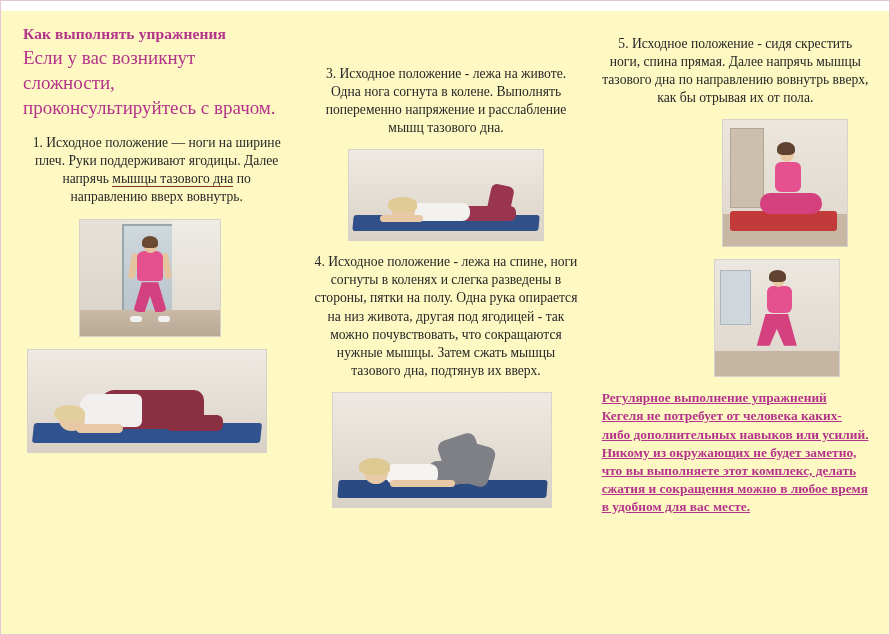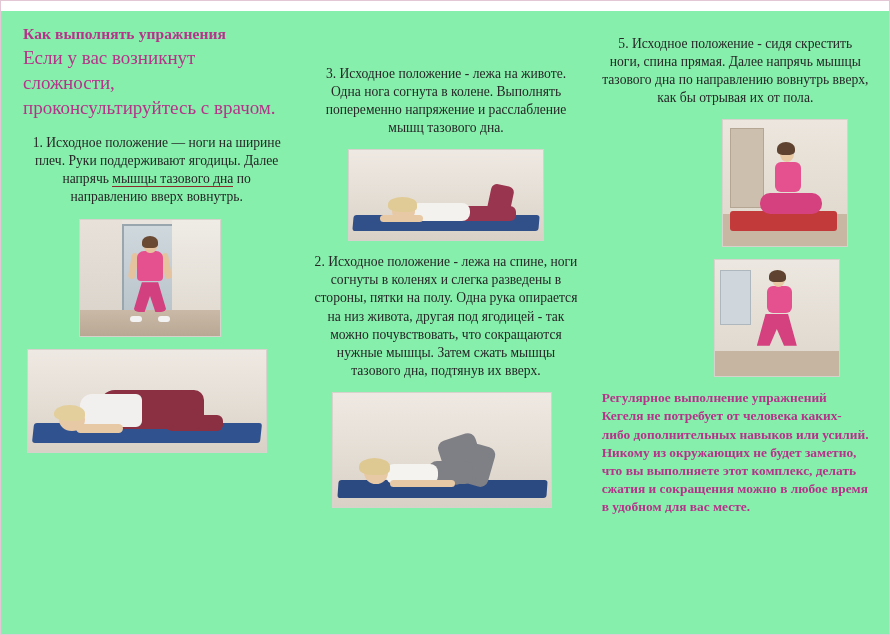--- a/index.html
+++ b/index.html
@@ -11,21 +11,21 @@
     height: 635px;
     background: #ffffff;
     font-family: "Liberation Serif", serif;
     color: #2b2b2b;
     overflow: hidden;
   }
   .page {
     position: relative;
     width: 890px;
     height: 635px;
-    background: #86efac;
+    background: #fef9c3;
     border: 1px solid #e3c7d4;
     box-sizing: border-box;
   }
   .page::before {
     content: "";
     position: absolute;
     left: 0; right: 0; top: 0;
     height: 10px;
     background: #ffffff;
   }
@@ -151,20 +151,21 @@
   .p6 .torso { position:absolute; left:42%; top:22%; width:25px; height:27px; background:#e5508f; border-radius:6px; }
   .p6 .legs { position:absolute; left:34%; top:46%; width:40px; height:32px; background:#d5407f; clip-path: polygon(22% 0,78% 0,100% 100%,68% 100%,50% 48%,32% 100%,0 100%); }
 
   
   .note {
     font-size: 13.4px;
     line-height: 1.35;
     color: #b5338a;
     font-weight: bold;
     margin-top: 10px;
+    text-decoration: underline;
   }
 </style>
 </head>
 <body>
 
 <div class="page">
   <div class="columns">
 
     <div class="col col-1">
 
@@ -216,21 +217,21 @@
           <div class="mat"></div>
           <div class="legup"></div>
           <div class="leg"></div>
           <div class="top"></div>
           <div class="arm"></div>
           <div class="head"></div>
           <div class="hair"></div>
         </div>
       </div>
 
-      <p class="step">2. Исходное положение - лежа на спине, ноги согнуты в коленях и слегка разведены в стороны, пятки на полу. Одна рука опирается на низ живота, другая под ягодицей - так можно почувствовать, что сокращаются нужные мышцы. Затем сжать мышцы тазового дна, подтянув их вверх.</p>
+      <p class="step">4. Исходное положение - лежа на спине, ноги согнуты в коленях и слегка разведены в стороны, пятки на полу. Одна рука опирается на низ живота, другая под ягодицей - так можно почувствовать, что сокращаются нужные мышцы. Затем сжать мышцы тазового дна, подтянув их вверх.</p>
 
       <div class="photo p4 matphoto">
         <div class="scene">
           <div class="floor"></div>
           <div class="mat"></div>
           <div class="shin"></div>
           <div class="thigh"></div>
           <div class="hip"></div>
           <div class="top"></div>
           <div class="arm"></div>

